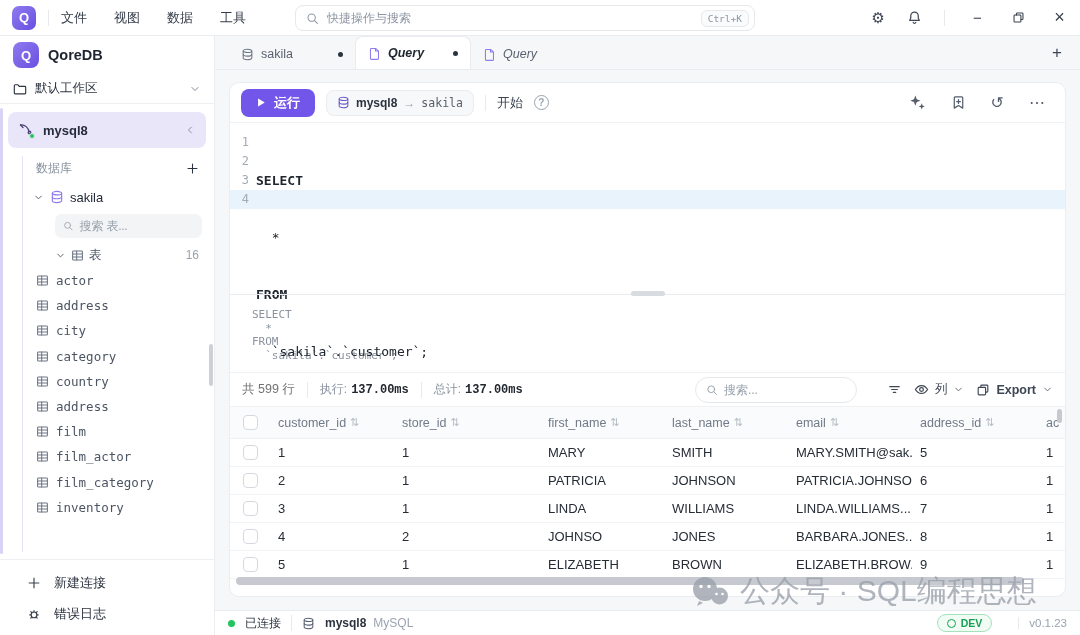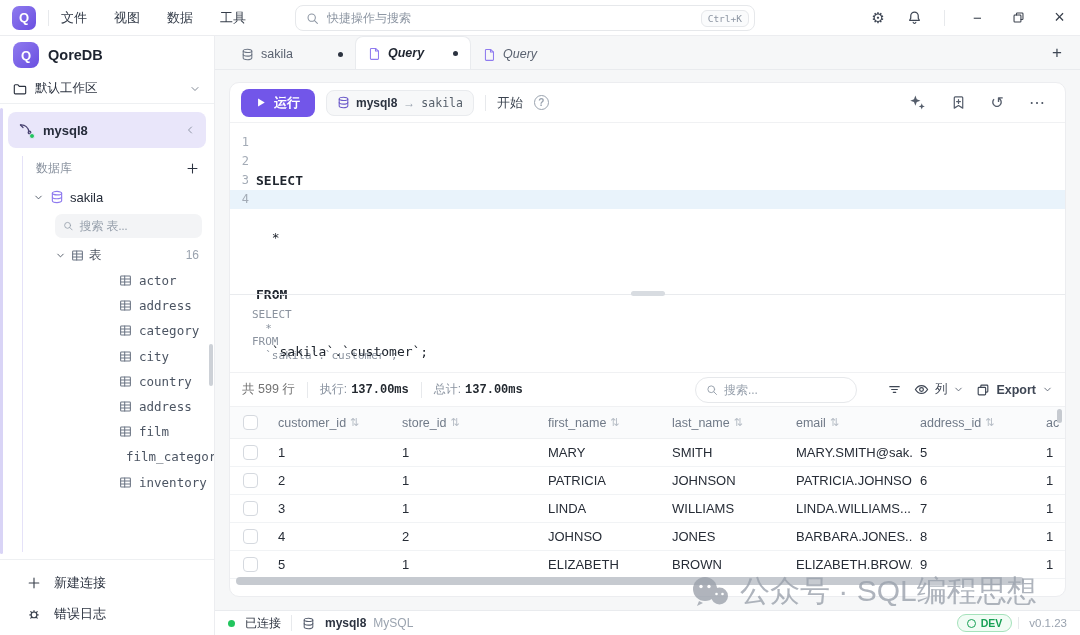--- a/index.html
+++ b/index.html
@@ -45,21 +45,21 @@
   .dbs-row{height:26px;display:flex;align-items:center;padding:0 15px 0 36px;font-size:12px;color:#87909d;margin-top:7px}
   .dbs-row .plus{margin-left:auto;color:#2c3340}
   .db-row{height:28px;display:flex;align-items:center;gap:6px;padding-left:33px;font-size:13px;color:#242b38;margin-top:2px}
   .db-ic{color:#8f7bef}
   .sb-search{margin:3px 12px 3px 55px;height:24px;background:#f3f4f6;border-radius:7px;display:flex;align-items:center;gap:6px;padding:0 8px;color:#98a1ad}
   .sb-search input{background:transparent;border:0;outline:0;width:100%;font-size:12px;color:#701a75;font-family:Liberation Serif, serif}
   .sb-search input::placeholder{color:#98a1ad}
   .grp-row{height:26px;display:flex;align-items:center;gap:5px;padding:0 15px 0 55px;font-size:12.5px;color:#49525f;margin-top:4px}
   .grp-row .cnt{margin-left:auto;color:#9aa3af;font-size:12px}
   .tbl-ic{color:#6d7685}
-  .tbl-item{height:25.2px;display:flex;align-items:center;gap:7px;padding-left:119px;font-size:12.5px;color:#4c5563;font-family:"DejaVu Sans Mono",monospace}
+  .tbl-item{height:25.2px;display:flex;align-items:center;gap:7px;padding-left:36px;font-size:12.5px;color:#4c5563;font-family:"DejaVu Sans Mono",monospace}
   .sb-thumb{position:absolute;right:1px;top:240px;width:4px;height:42px;background:#cdd1d7;border-radius:2px}
   .sb-foot{border-top:1px solid #eef0f2;padding:7px 0 6px;flex:0 0 auto}
   .sb-foot .frow{height:31px;display:flex;align-items:center;gap:13px;padding:0 16px 0 27px;font-size:13px;color:#2c3340}
   .sb-foot .fic{color:#3a414d}
 
   
   .main{flex:1;display:flex;flex-direction:column;background:#f6f7f8;min-width:0}
   .tabbar{height:34px;flex:0 0 34px;display:flex;align-items:flex-end;padding:0 12px 0 14px;border-bottom:1px solid #e9ebee;background:#f6f7f8}
   .tab{height:30px;display:flex;align-items:center;gap:7px;padding:0 12px;font-size:12.5px;color:#5a6270;min-width:126px}
   .tab .dot{width:5px;height:5px;border-radius:50%;background:#2c3340;margin-left:auto}
@@ -126,21 +126,21 @@
 
   .statusbar{height:25px;flex:0 0 25px;background:#fff;border-top:1px solid #e9ebee;display:flex;align-items:center;gap:10px;padding:0 13px;font-size:12px}
   .sdot{width:7px;height:7px;border-radius:50%;background:#22c55e}
   .connected{color:#2c3340}
   .sb-conn-ic{color:#596070}
   .sb-conn{font-weight:bold;color:#2c3340}
   .sb-type{color:#9aa3af;margin-left:-3px}
   .status-right{margin-left:auto;display:flex;align-items:center}
   .dev-badge{height:18px;border:1px solid #a5e2bb;background:#f1fcf5;color:#17a055;border-radius:10px;display:flex;align-items:center;gap:5px;padding:0 9px;font-size:10.5px;font-weight:bold}
   .dev-circle{width:9px;height:9px;border:1.4px solid #17a055;border-radius:50%}
-  .version{color:#9aa3af;font-size:11.5px;padding-left:10px;margin-left:6px;border-left:1px solid #e7e9ec}
+  .version{color:#9aa3af;font-size:11.5px;padding-left:10px;margin-left:26px;border-left:1px solid #e7e9ec}
 
   .watermark{position:absolute;left:690px;top:571px;display:flex;align-items:center;gap:10px;color:#99a0ab;opacity:.78;font-size:30px;z-index:60;pointer-events:none;white-space:nowrap}
   .wm-ic{color:#9aa0aa}
 </style>
 </head>
 <body>
 
 <div class="app">
 
   <div class="titlebar">
@@ -273,49 +273,56 @@
               <rect x="2" y="2.5" width="12" height="11" rx="1"></rect>
               <path d="M2 6.2h12M2 9.8h12M7 2.5v11"></path>
             </svg>
             <span>address</span>
           </div>
         <div class="tbl-item">
             <svg class="ic tbl-ic" width="13" height="13" viewBox="0 0 16 16">
               <rect x="2" y="2.5" width="12" height="11" rx="1"></rect>
               <path d="M2 6.2h12M2 9.8h12M7 2.5v11"></path>
             </svg>
+            <span>city</span>
+          </div>
+        <div class="tbl-item">
+            <svg class="ic tbl-ic" width="13" height="13" viewBox="0 0 16 16">
+              <rect x="2" y="2.5" width="12" height="11" rx="1"></rect>
+              <path d="M2 6.2h12M2 9.8h12M7 2.5v11"></path>
+            </svg>
             <span>category</span>
           </div>
         <div class="tbl-item">
             <svg class="ic tbl-ic" width="13" height="13" viewBox="0 0 16 16">
               <rect x="2" y="2.5" width="12" height="11" rx="1"></rect>
               <path d="M2 6.2h12M2 9.8h12M7 2.5v11"></path>
             </svg>
-            <span>city</span>
-          </div>
-        <div class="tbl-item">
-            <svg class="ic tbl-ic" width="13" height="13" viewBox="0 0 16 16">
-              <rect x="2" y="2.5" width="12" height="11" rx="1"></rect>
-              <path d="M2 6.2h12M2 9.8h12M7 2.5v11"></path>
-            </svg>
             <span>country</span>
           </div>
         <div class="tbl-item">
             <svg class="ic tbl-ic" width="13" height="13" viewBox="0 0 16 16">
               <rect x="2" y="2.5" width="12" height="11" rx="1"></rect>
               <path d="M2 6.2h12M2 9.8h12M7 2.5v11"></path>
             </svg>
             <span>address</span>
           </div>
         <div class="tbl-item">
             <svg class="ic tbl-ic" width="13" height="13" viewBox="0 0 16 16">
               <rect x="2" y="2.5" width="12" height="11" rx="1"></rect>
               <path d="M2 6.2h12M2 9.8h12M7 2.5v11"></path>
             </svg>
             <span>film</span>
+          </div>
+        <div class="tbl-item">
+            <svg class="ic tbl-ic" width="13" height="13" viewBox="0 0 16 16">
+              <rect x="2" y="2.5" width="12" height="11" rx="1"></rect>
+              <path d="M2 6.2h12M2 9.8h12M7 2.5v11"></path>
+            </svg>
+            <span>film_actor</span>
           </div>
         <div class="tbl-item">
             <svg class="ic tbl-ic" width="13" height="13" viewBox="0 0 16 16">
               <rect x="2" y="2.5" width="12" height="11" rx="1"></rect>
               <path d="M2 6.2h12M2 9.8h12M7 2.5v11"></path>
             </svg>
             <span>film_category</span>
           </div>
         <div class="tbl-item">
             <svg class="ic tbl-ic" width="13" height="13" viewBox="0 0 16 16">

